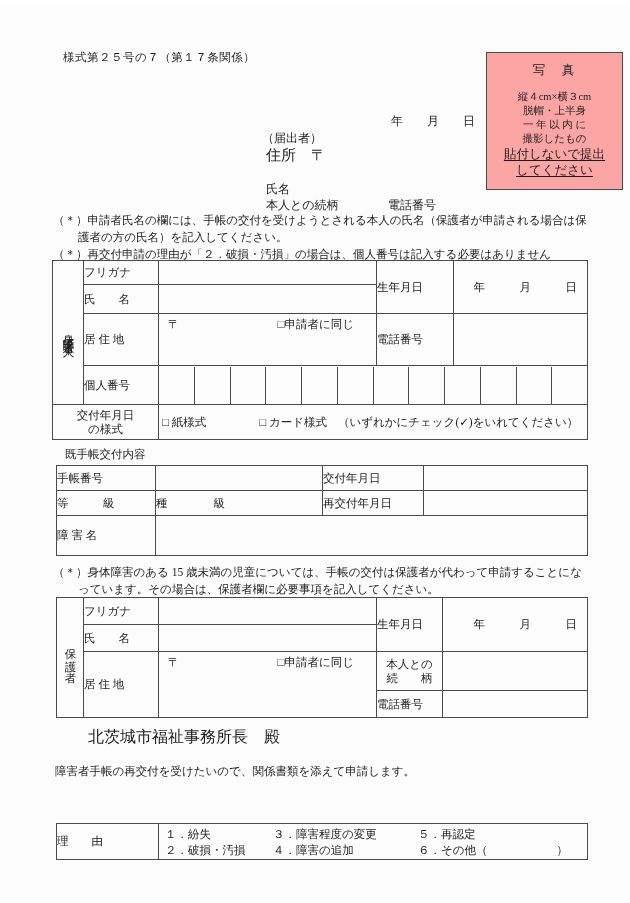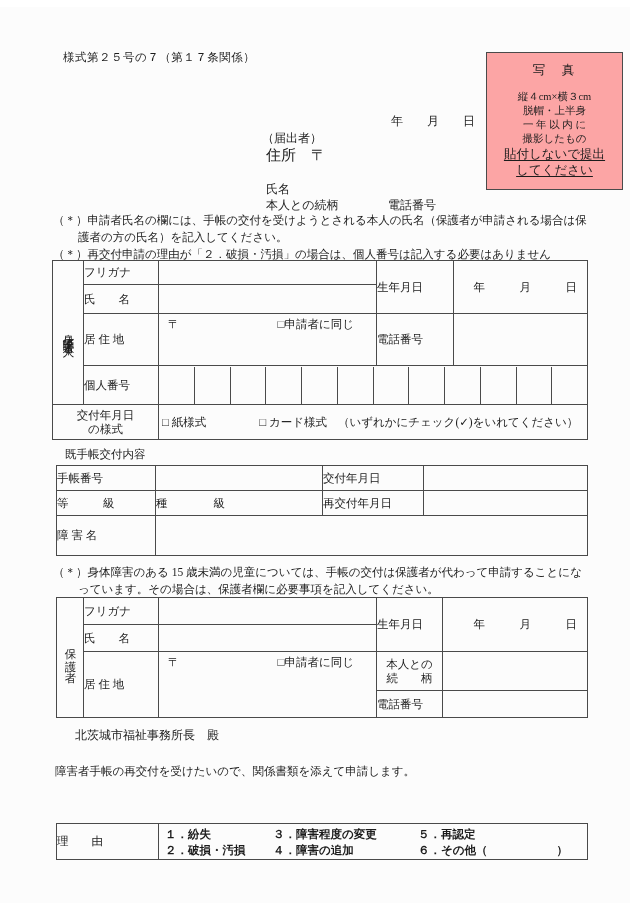--- a/index.html
+++ b/index.html
@@ -19,21 +19,21 @@
 
   table.frm { border-collapse: collapse; table-layout: fixed; position: absolute; }
   .frm td {
     border: 1px solid #4a4a4a;
     padding: 0 3px;
     font-size: 11.5px;
     vertical-align: middle;
     overflow: hidden;
   }
   .frm td.c { padding: 0; }
-  .frm td.nb { padding: 0; font-weight: bold; }
+  .frm td.nb { padding: 0; }
 
   .vcell { padding: 0; text-align: center; vertical-align: middle; }
   .vtext {
     writing-mode: vertical-rl;
     text-orientation: upright;
     display: inline-block;
     font-size: 11.5px;
     white-space: nowrap;
   }
   .ls2 { letter-spacing: 2px; }
@@ -230,21 +230,21 @@
       </td>
       <td></td>
     </tr>
     <tr style="height:27px;">
       <td class="c">電話番号</td>
       <td></td>
     </tr>
   </tbody>
     </table>
 
-  <div class="abs txt" style="left:75px; top:720px; font-size:12px;">北茨城市福祉事務所長　殿</div>
+  <div class="abs txt" style="left:88px; top:720px; font-size:16px;">北茨城市福祉事務所長　殿</div>
   <div class="abs note" style="left:55px; top:757px;">障害者手帳の再交付を受けたいので、関係書類を添えて申請します。</div>
 
   <table class="frm" style="left:56px; top:816px; width:531px;">
     <colgroup>
         <col style="width:102px">
         <col style="width:429px">
       </colgroup>
     <tbody>
         <tr style="height:36px;">
       <td class="c">理　　由</td>

